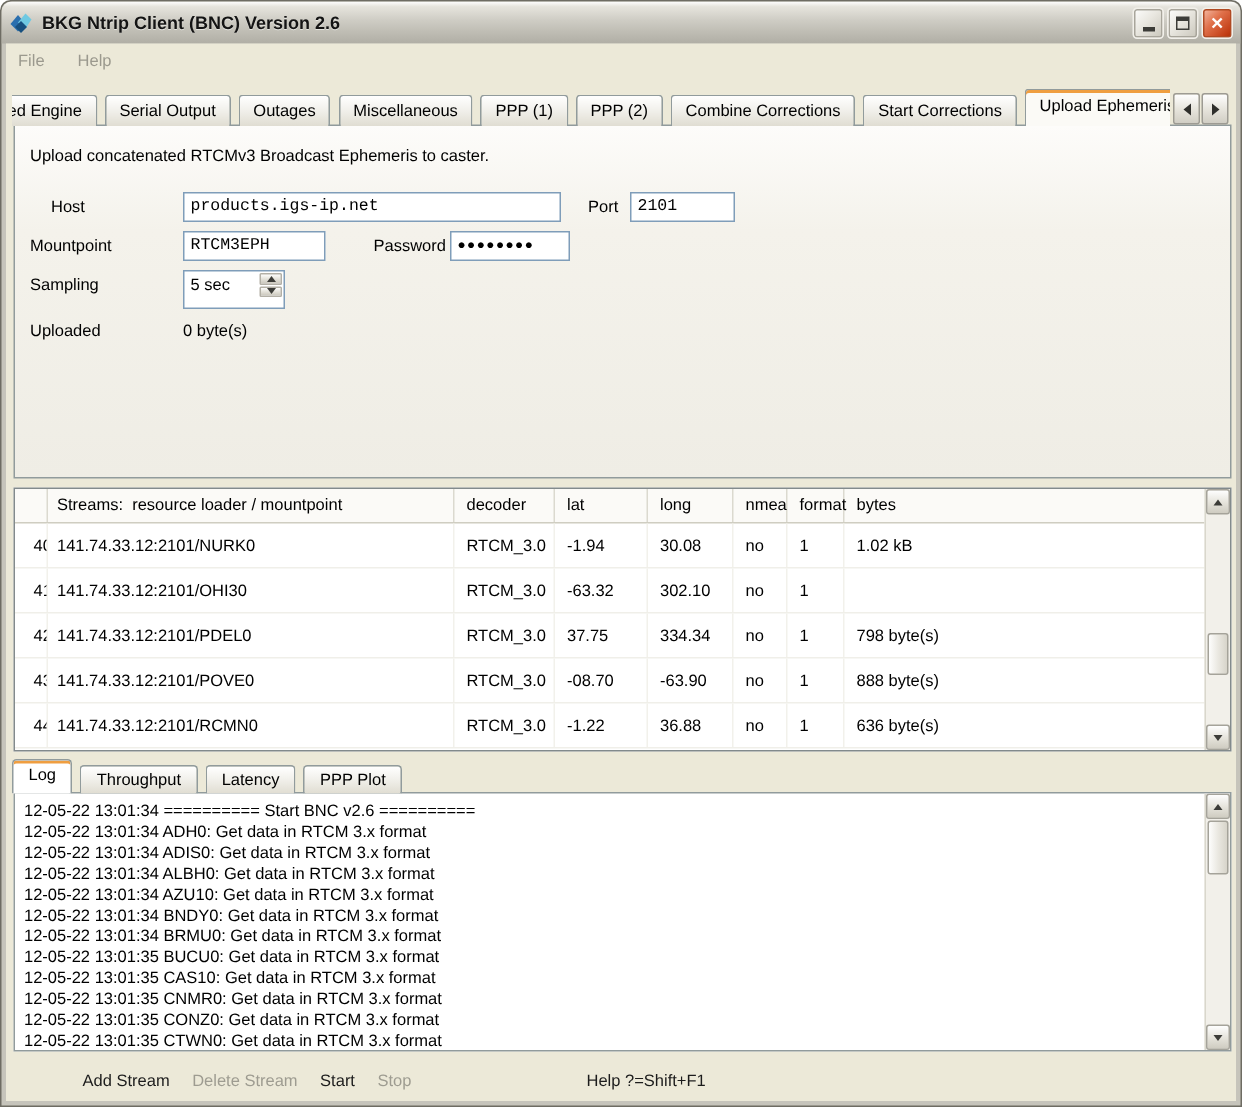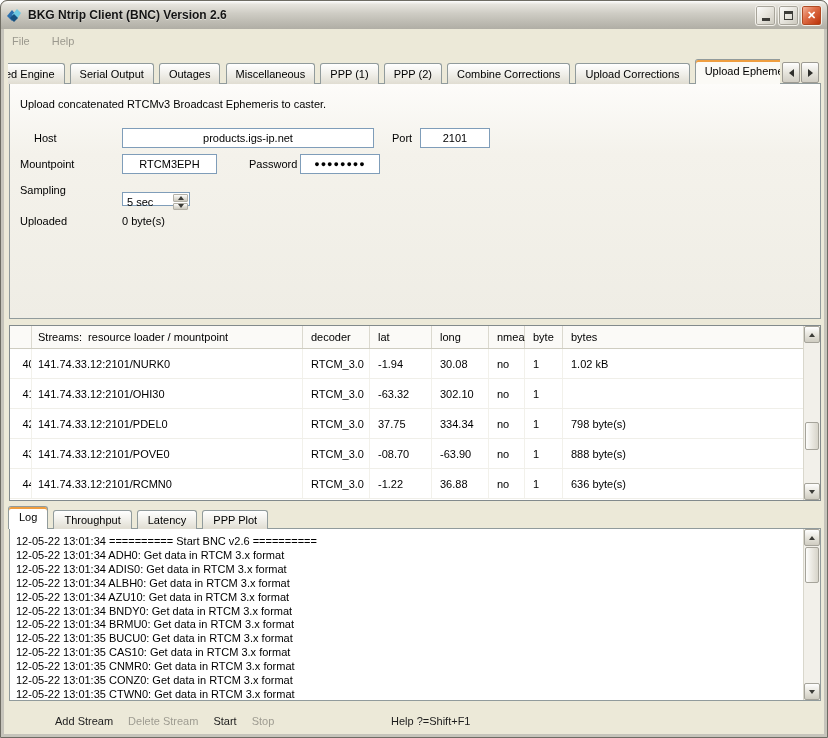--- a/index.html
+++ b/index.html
@@ -49,23 +49,23 @@
     border-right:5px solid #2f2f2c; }
   .arrow-right { width:0; height:0; border-top:4px solid transparent; border-bottom:4px solid transparent;
     border-left:5px solid #2f2f2c; }
 
   .tabpanel { position:absolute; top:54px; left:5px; width:812px; height:236px;
     border:1px solid #919b9c; background:linear-gradient(#fdfcfa,#f4f2eb 30%,#efede5); z-index:2; }
 
   
   .flabel { position:absolute; color:#000; }
   .xp-input { position:absolute; height:20px; border:1px solid #7f9db9; background:#fff;
-    font-family:Liberation Sans, sans-serif; font-size:11px; padding:1px 4px; color:#000;text-align:center; }
+    font-family:Liberation Mono, monospace; font-size:11px; padding:1px 4px; color:#000; }
   .pw { font-size:9px; letter-spacing:1px; font-weight:bold; }
-  .spinbox { position:absolute; width:68px; height:14px; border:1px solid #7f9db9; background:#fff;margin-top:12px; }
+  .spinbox { position:absolute; width:68px; height:26px; border:1px solid #7f9db9; background:#fff; }
   .spin-val { position:absolute; left:4px; top:3px; }
   .spin-btns { position:absolute; right:1px; top:1px; width:15px; height:16px;
     display:flex; flex-direction:column; gap:1px; }
   .spin-btn { flex:1; background:linear-gradient(#fdfdfc,#e4e2da 50%,#cbc8bd);
     border:1px solid #b3b0a6; border-radius:1px; display:flex; align-items:center; justify-content:center; }
   .tri-up { width:0; height:0; border-left:3px solid transparent; border-right:3px solid transparent;
     border-bottom:4px solid #3c3c38; }
   .tri-down { width:0; height:0; border-left:3px solid transparent; border-right:3px solid transparent;
     border-top:4px solid #3c3c38; }
 
@@ -153,21 +153,21 @@
     </div>
 
     <div class="tabstrip">
       <span class="tab first">ed Engine</span>
       <span class="tab">Serial Output</span>
       <span class="tab">Outages</span>
       <span class="tab">Miscellaneous</span>
       <span class="tab">PPP (1)</span>
       <span class="tab">PPP (2)</span>
       <span class="tab">Combine Corrections</span>
-      <span class="tab">Upload Corrections</span>
+      <span class="tab">Start Corrections</span>
       <span class="tab active">Upload Ephemeris</span>
     </div>
     <div class="tabscroll">
       <span class="tsbtn">
           <span class="arrow-left"></span>
         </span>
       <span class="tsbtn">
           <span class="arrow-right"></span>
         </span>
     </div>
@@ -203,21 +203,21 @@
     </div>
 
     <div class="streams">
       <div class="thead">
         <div class="th c-num"></div>
         <div class="th c-mount" style="padding-left:6px;">Streams:  resource loader / mountpoint</div>
         <div class="th c-dec">decoder</div>
         <div class="th c-lat">lat</div>
         <div class="th c-long">long</div>
         <div class="th c-nmea">nmea</div>
-        <div class="th c-ntrip">byte</div>
+        <div class="th c-ntrip">format</div>
         <div class="th c-bytes">bytes</div>
       </div>
 
       <div class="tr">
         <div class="td c-num">40</div>
         <div class="td c-mount">141.74.33.12:2101/NURK0</div>
         <div class="td c-dec">RTCM_3.0</div>
         <div class="td c-lat">-1.94</div>
         <div class="td c-long">30.08</div>
         <div class="td c-nmea">no</div>

